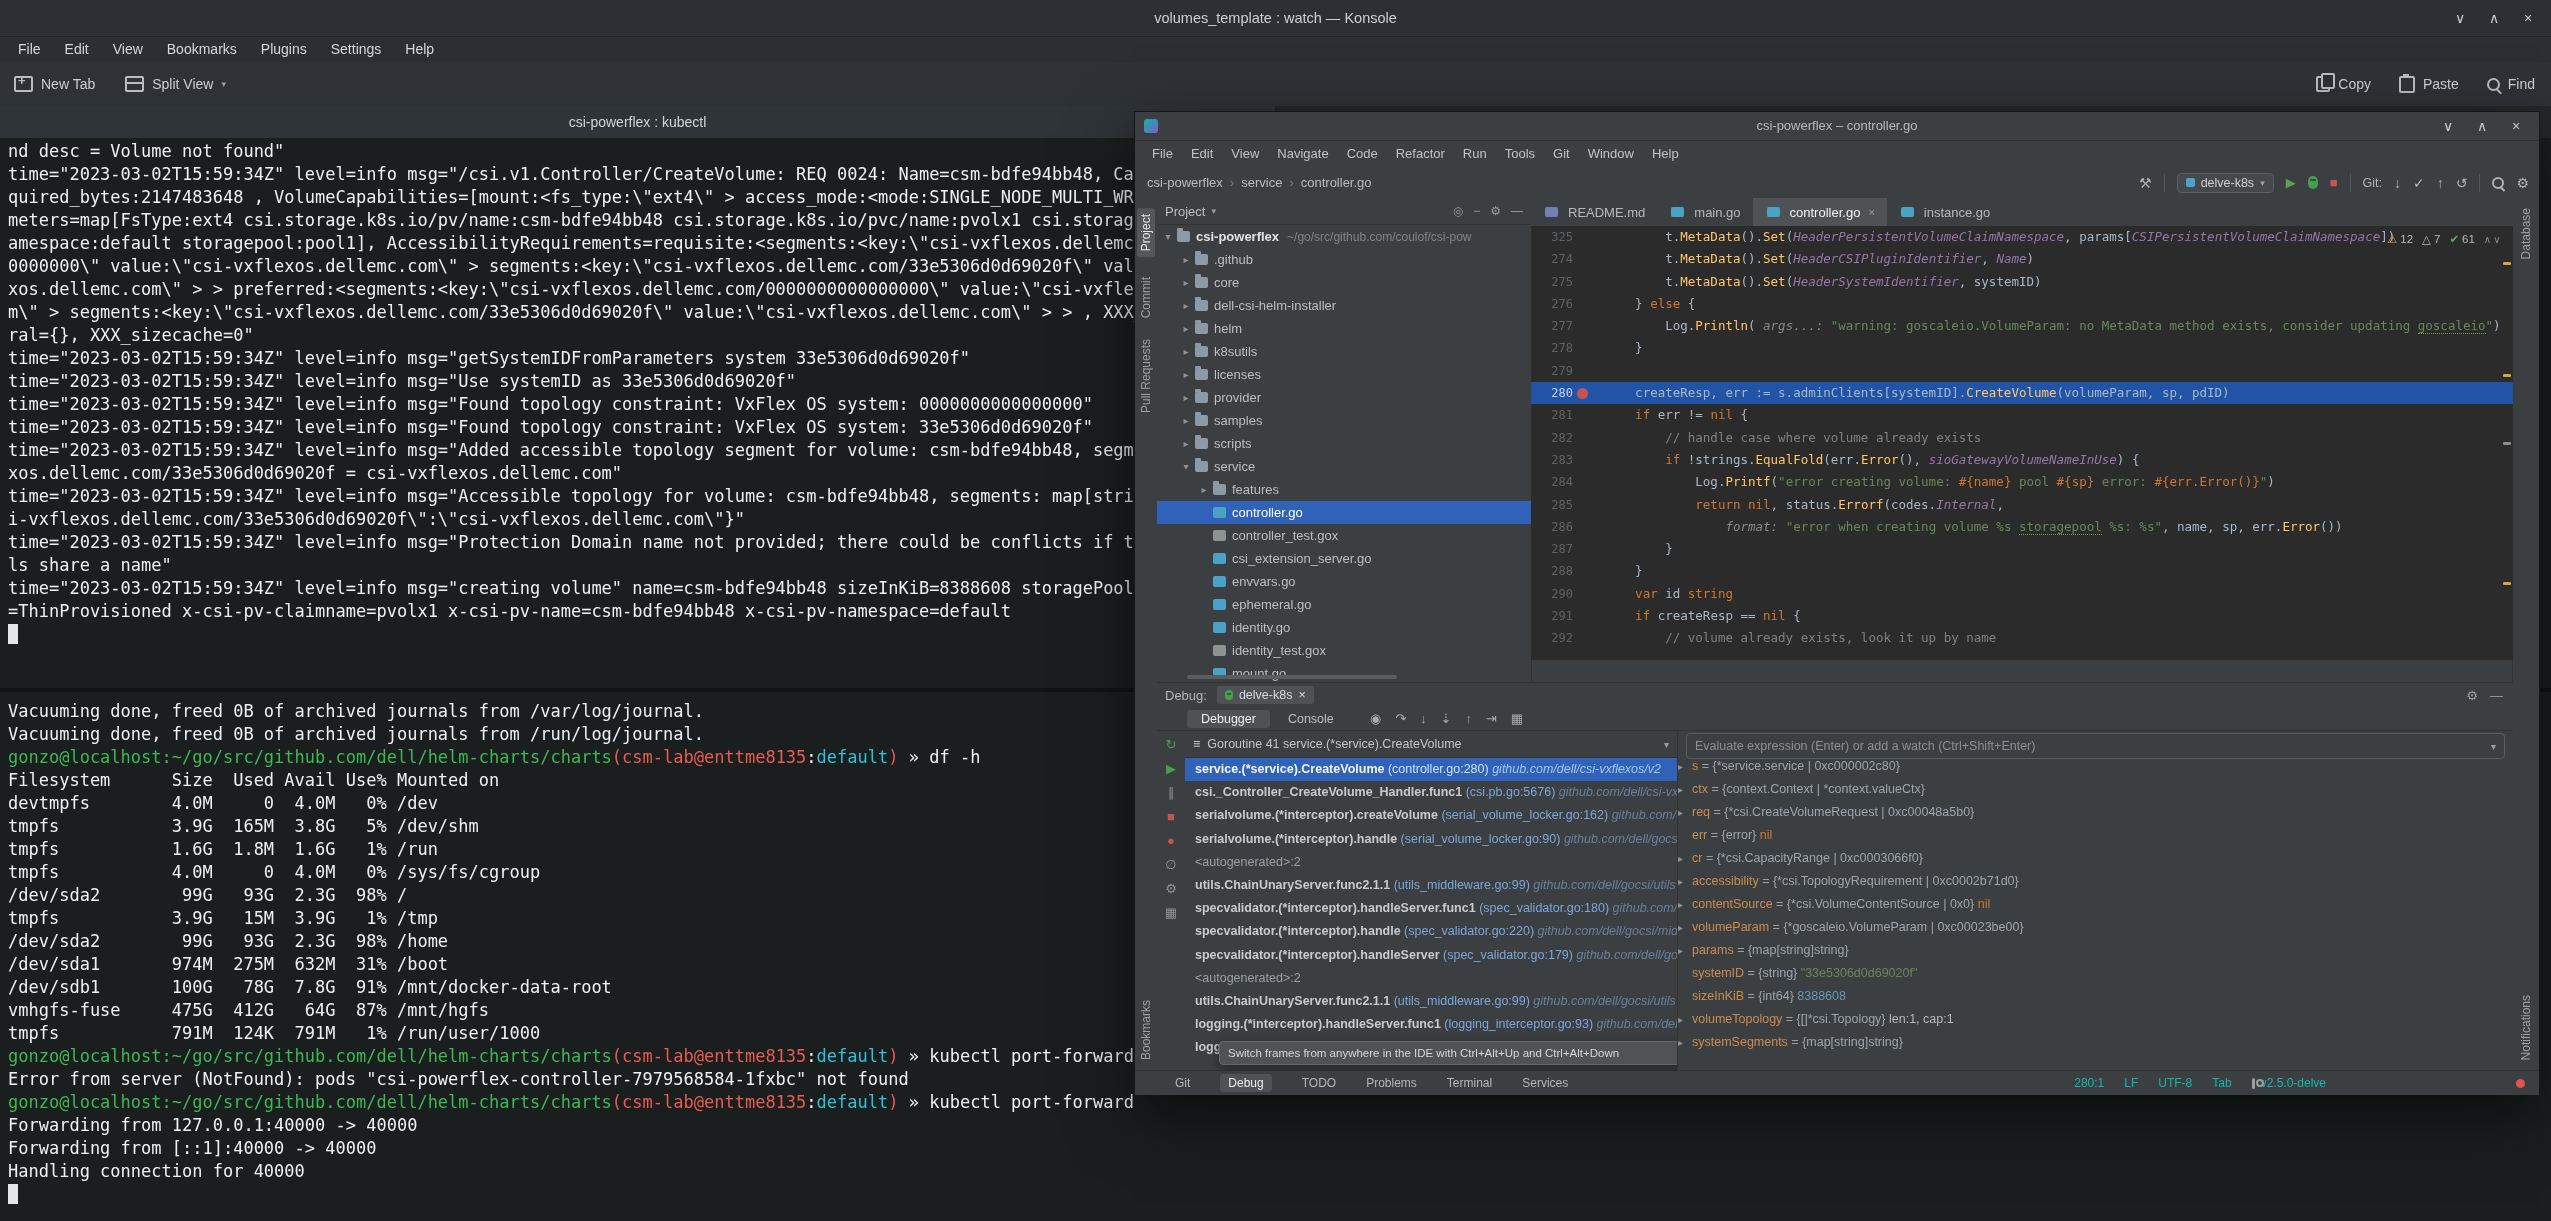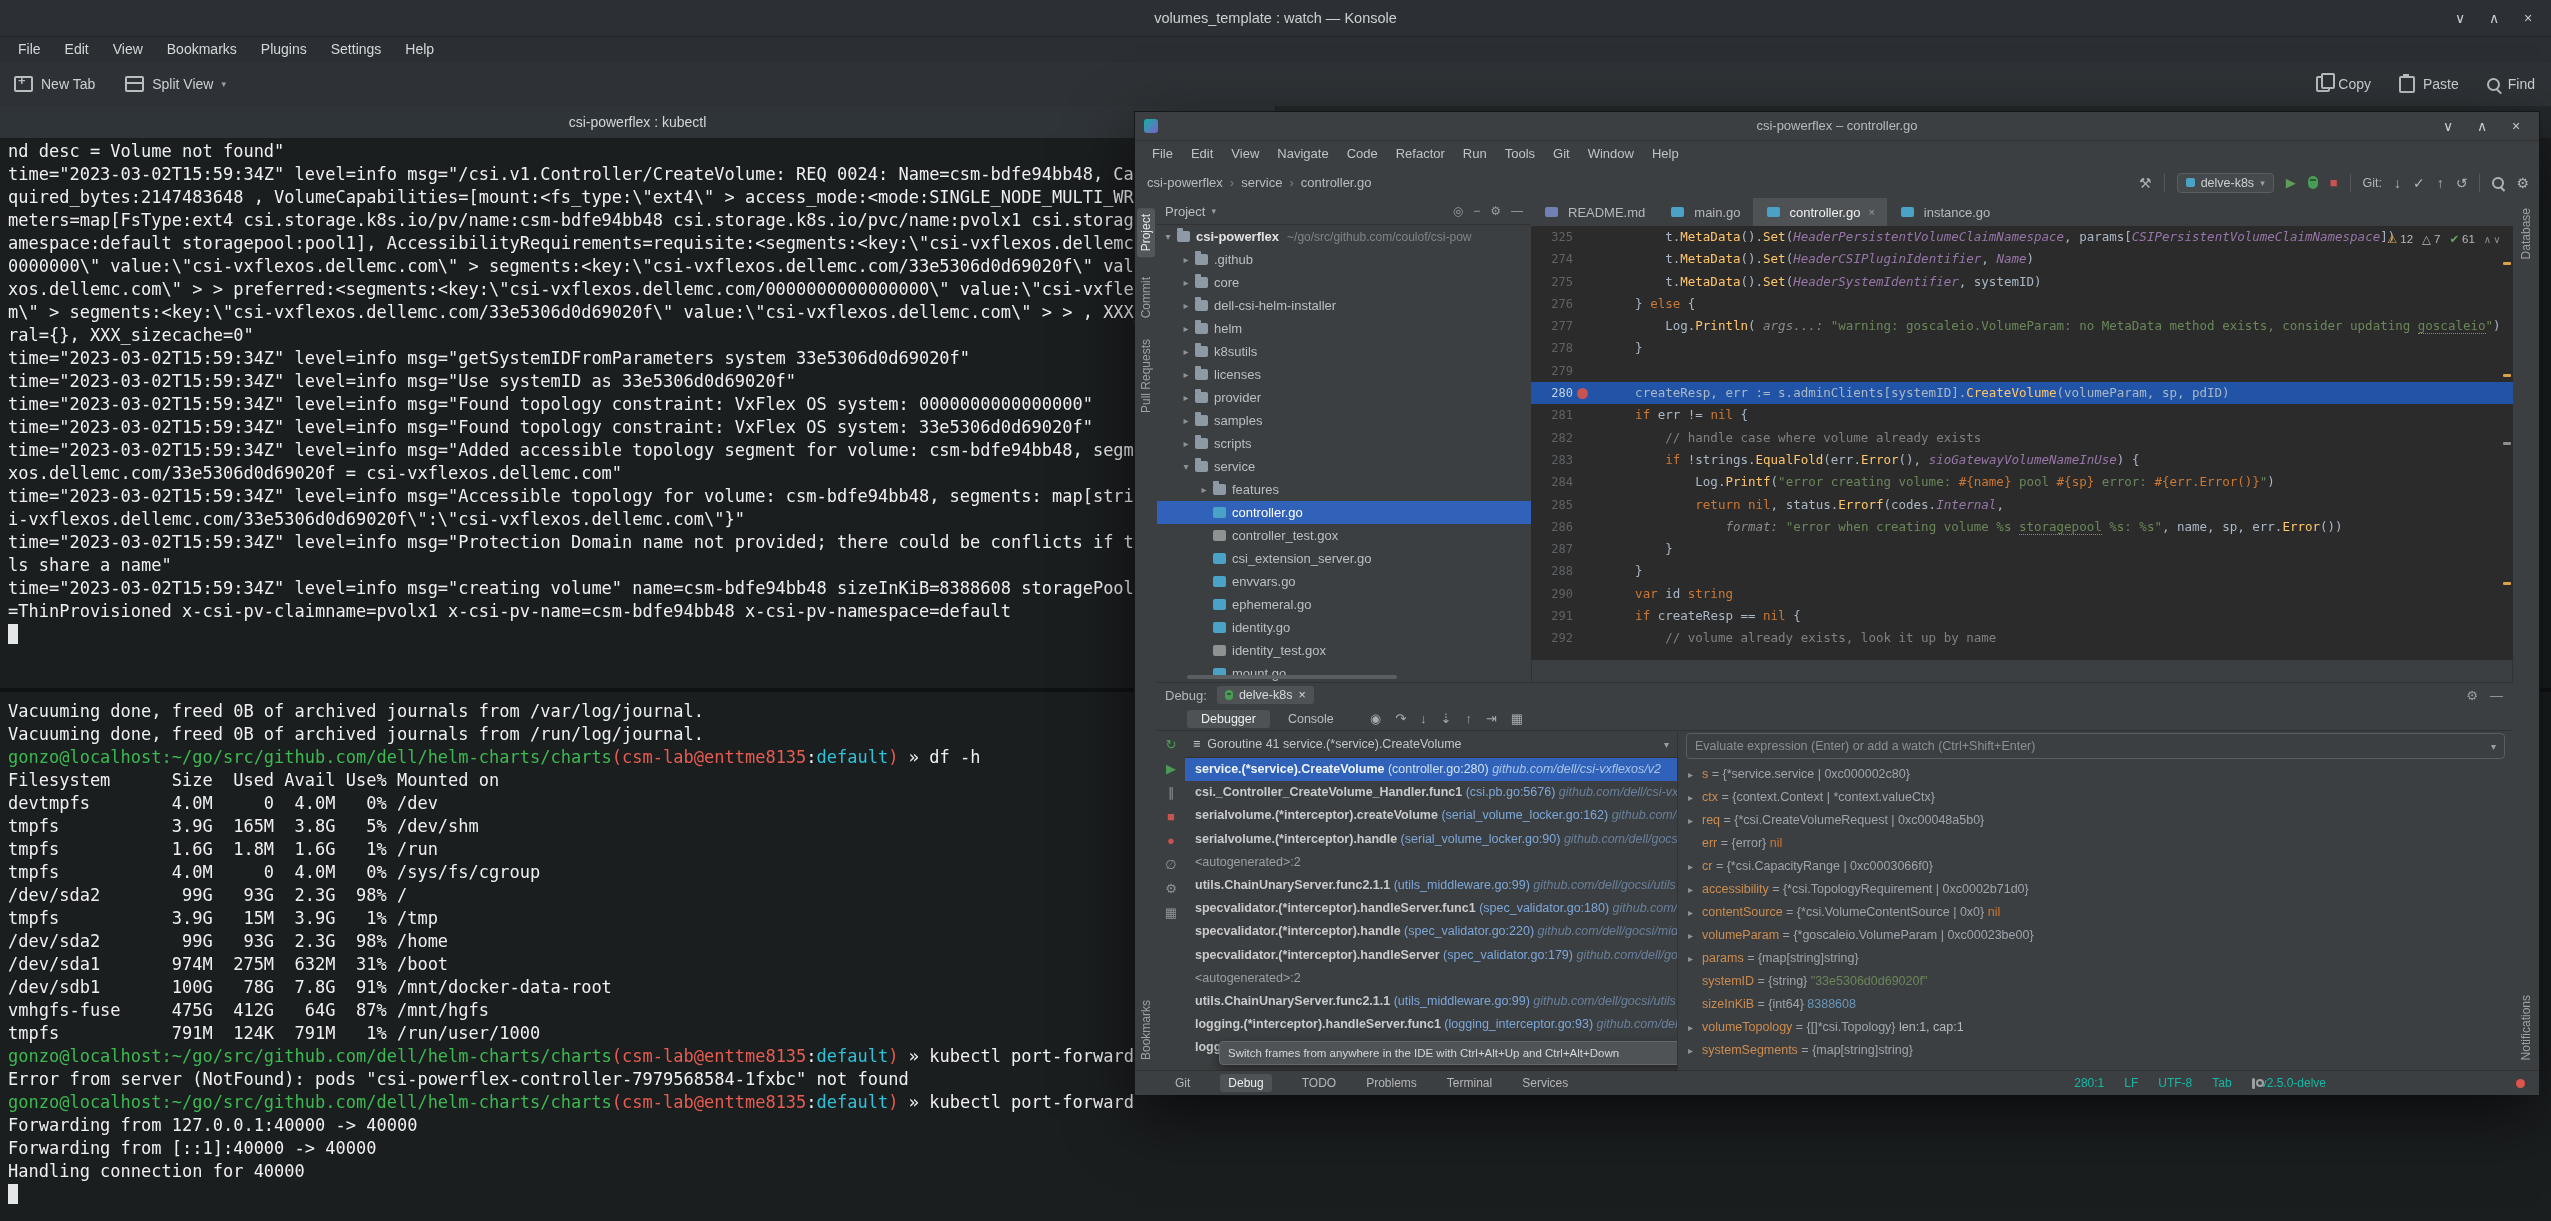--- a/index.html
+++ b/index.html
@@ -141,21 +141,21 @@
   .f-fn{color:#c8cacc;font-weight:bold;} .f-loc{color:#7da7d9;} .f-pkg{color:#68809d;font-style:italic;}
   .f-row.sel .f-fn{color:#f0f3f7;} .f-row.sel .f-loc{color:#cfe0f5;} .f-row.sel .f-pkg{color:#a9c4e8;}
   .f-auto{color:#9aa0a5;}
   .d-tip{position:absolute;left:34px;bottom:6px;width:478px;height:24px;background:#4f5355;border:1px solid #646869;
          border-radius:4px;box-shadow:0 4px 12px rgba(0,0,0,.45);display:flex;align-items:center;
          color:#d5d7d9;font-size:11.5px;padding:0 8px;box-sizing:border-box;z-index:5;}
   .d-vars{position:absolute;left:521px;top:48px;right:0;bottom:0;overflow:hidden;}
   .v-eval{height:24px;margin:2px 8px 0 8px;border:1px solid #5a5e61;border-radius:4px;display:flex;align-items:center;
           color:#8b9094;font-size:12.5px;padding:0 8px;}
   .v-eval .dd{margin-left:auto;color:#9b9ea1;font-size:10px;}
-  .v-row{height:23px;line-height:30px;white-space:nowrap;overflow:hidden;font-size:12.5px;padding-left:10px;
+  .v-row{height:23px;line-height:15px;white-space:nowrap;overflow:hidden;font-size:12.5px;
          font-family:"Liberation Sans","DejaVu Sans",sans-serif;}
   .v-chev{display:inline-block;width:14px;color:#8f9397;font-size:10px;}
   .v-name{color:#cc8c50;} .v-eq{color:#9da1a4;} .v-ty{color:#9da5ad;} .v-str{color:#6a8759;}
   .v-num{color:#6897bb;} .v-kw{color:#cc7832;} .v-pl{color:#b6b9bc;}
 
   
   .i-status{left:0;top:958px;width:1404px;height:24px;background:#3c3f41;border-top:1px solid #323232;}
   .st-left{position:absolute;left:40px;top:0;height:24px;display:flex;gap:30px;align-items:center;}
   .st-item{color:#b4b6b8;font-size:12px;}
   .st-item.active{background:#4e5254;color:#eceeef;padding:2px 8px;border-radius:3px;}

